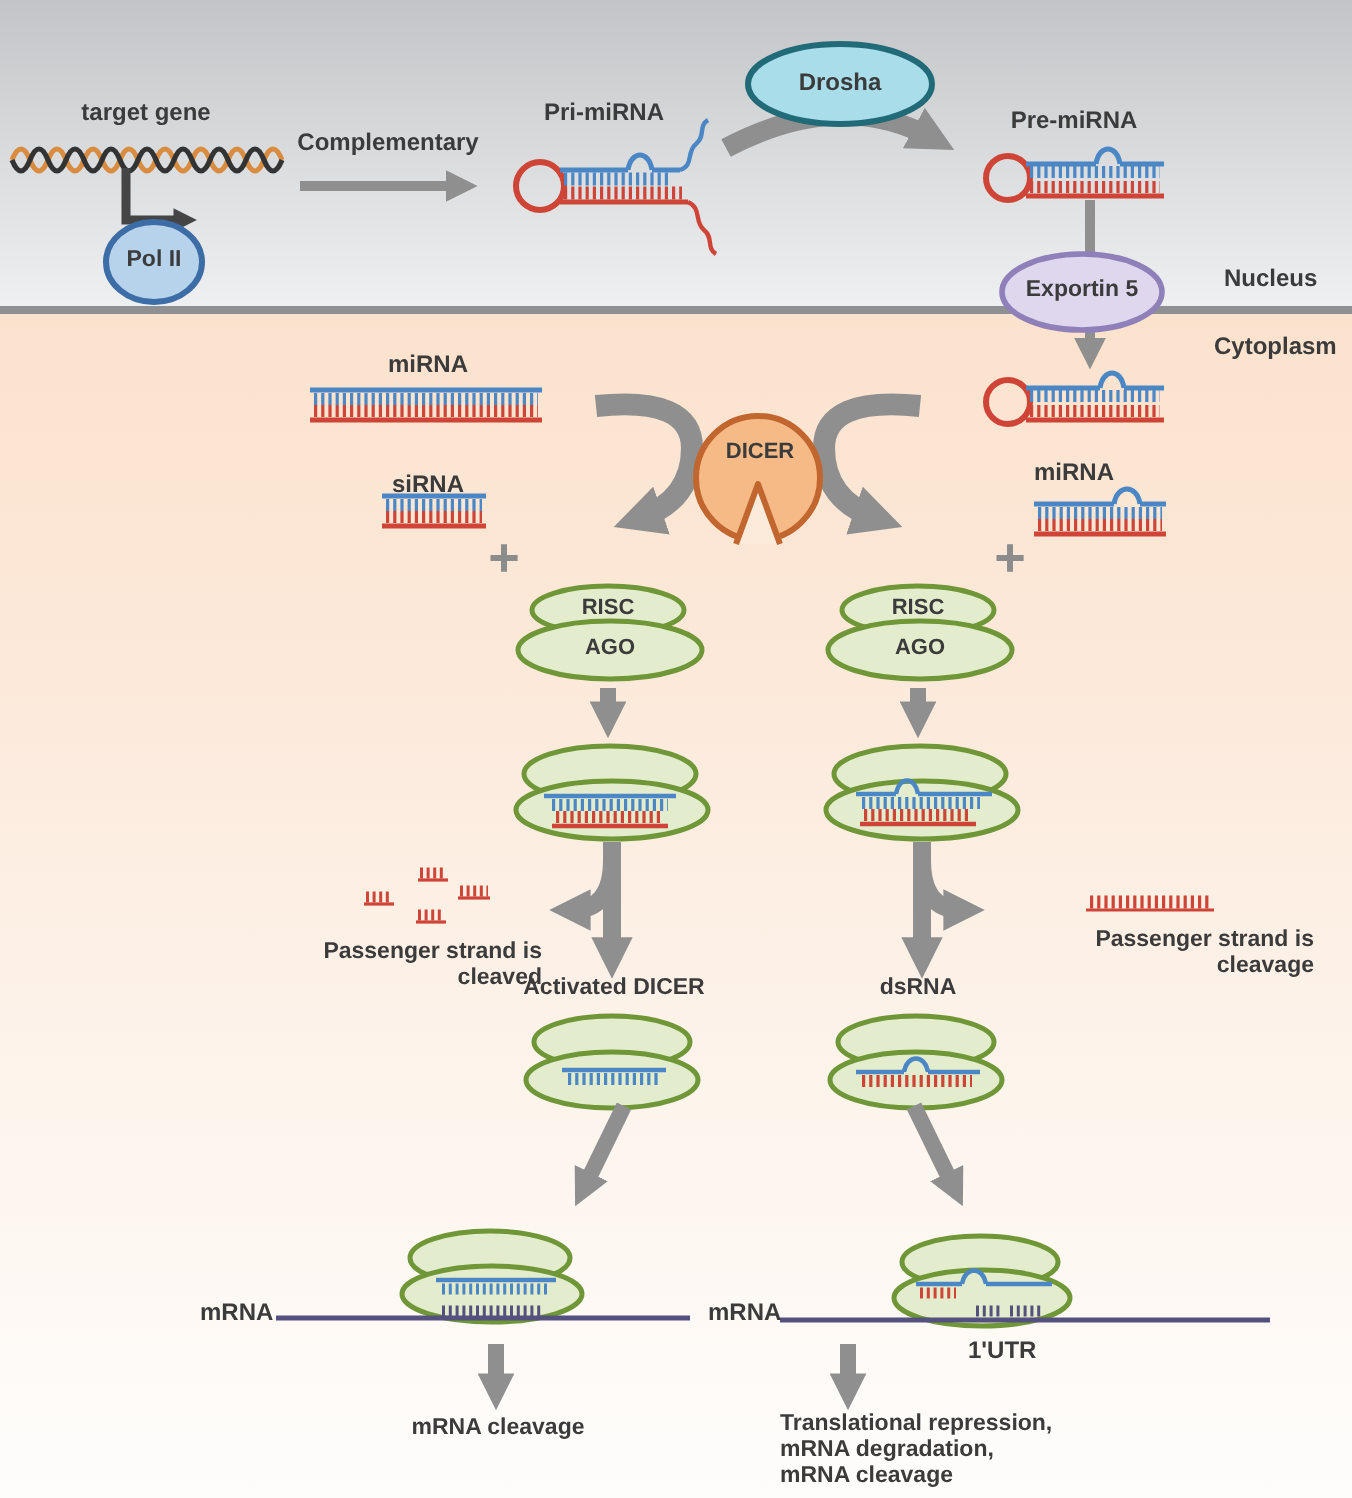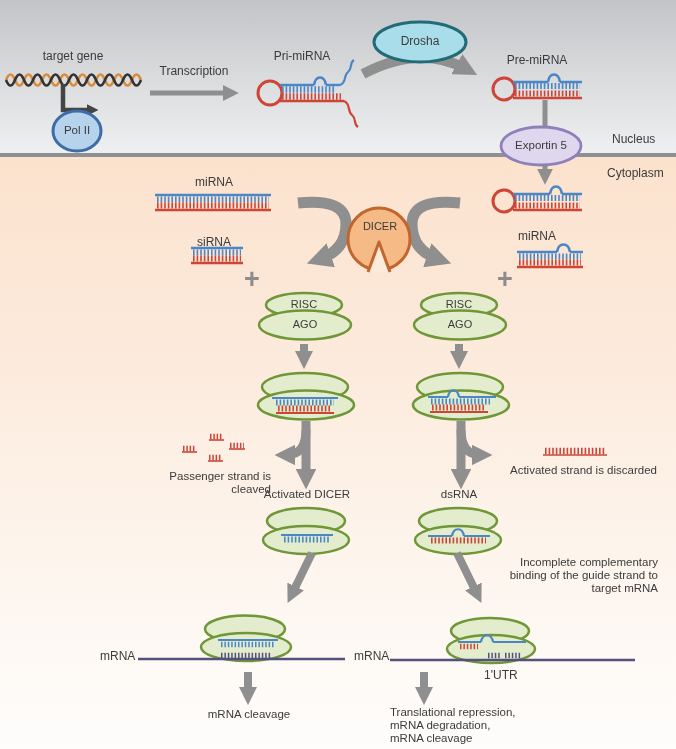--- a/index.html
+++ b/index.html
@@ -3,21 +3,21 @@
 <meta charset="utf-8">
 <style>
   html,body{margin:0;padding:0;background:#fff;}
   #stage{position:relative;width:676px;height:749px;overflow:hidden;
          font-family:"Liberation Sans",sans-serif;color:#3b3b3b;}
   .bg{position:absolute;left:0;width:676px;}
   #nucleus-bg{top:0;height:155px;background:linear-gradient(180deg,#c3c4c7 0%,#d8d9db 45%,#eff0f2 100%);}
   #cytoplasm-bg{top:155px;height:594px;background:linear-gradient(180deg,#fbe2cd 0%,#fce9da 30%,#fdf3ea 62%,#fefdfc 100%);}
   #membrane{position:absolute;left:0;top:153px;width:676px;height:4px;background:#8f9092;}
   svg.layer{position:absolute;left:0;top:0;}
-  .lbl{position:absolute;font-size:11.5px;line-height:13px;white-space:nowrap;}
+  .lbl{position:absolute;font-size:11.5px;line-height:13px;white-space:nowrap;font-weight:bold;}
   .ctr{transform:translateX(-50%);text-align:center;}
   .wrap{white-space:normal;text-align:right;}
   .f12{font-size:12px;}
   .f11{font-size:11px;}
   .plus{position:absolute;transform:translateX(-50%);font-weight:bold;font-size:27px;line-height:27px;color:#8c8c8c;}
 </style>
 </head>
 <body>
 
 <div id="stage">
@@ -211,21 +211,21 @@
       <path d="M488,655.5 H500 M505,655.5 H522" stroke="#55517e" stroke-width="5.5" stroke-dasharray="1.5 1.9" fill="none"></path>
       <path d="M390,660 H635" stroke="#55517e" stroke-width="2.6" fill="none"></path>
     </g>
 
     <path d="M248,672 V695" fill="none" stroke="#8f8f8f" stroke-width="8" marker-end="url(#aht)"></path>
     <path d="M424,672 V695" fill="none" stroke="#8f8f8f" stroke-width="8" marker-end="url(#aht)"></path>
   </svg>
 
   <div class="lbl ctr f12" style="left:73px;top:50px">target gene</div>
   <div class="lbl ctr" style="left:77px;top:124px">Pol II</div>
-  <div class="lbl ctr f12" style="left:194px;top:65px">Transcription</div>
+  <div class="lbl ctr f12" style="left:194px;top:65px">Complementary</div>
   <div class="lbl ctr f12" style="left:302px;top:50px">Pri-miRNA</div>
   <div class="lbl ctr f12" style="left:420px;top:35px">Drosha</div>
   <div class="lbl ctr f12" style="left:537px;top:54px">Pre-miRNA</div>
   <div class="lbl ctr" style="left:541px;top:139px">Exportin 5</div>
   <div class="lbl f12" style="left:612px;top:133px">Nucleus</div>
   <div class="lbl f12" style="left:607px;top:167px">Cytoplasm</div>
 
   <div class="lbl ctr f12" style="left:214px;top:176px">miRNA</div>
   <div class="lbl ctr f12" style="left:214px;top:236px">siRNA</div>
   <div class="lbl ctr f11" style="left:380px;top:220px">DICER</div>
@@ -233,26 +233,25 @@
 
   <div class="plus" style="left:252px;top:266px">+</div>
   <div class="plus" style="left:505px;top:266px">+</div>
 
   <div class="lbl ctr f11" style="left:304px;top:298px">RISC</div>
   <div class="lbl ctr f11" style="left:305px;top:318px">AGO</div>
   <div class="lbl ctr f11" style="left:459px;top:298px">RISC</div>
   <div class="lbl ctr f11" style="left:460px;top:318px">AGO</div>
 
   <div class="lbl ctr wrap" style="left:205px;top:470px;width:132px">Passenger strand is cleaved</div>
-  <div class="lbl ctr wrap" style="left:577px;top:464px;width:160px">Activated strand is discarded</div>
+  <div class="lbl ctr wrap" style="left:577px;top:464px;width:160px">Passenger strand is cleavage</div>
 
   <div class="lbl ctr" style="left:307px;top:488px">Activated DICER</div>
   <div class="lbl ctr" style="left:459px;top:488px">dsRNA</div>
 
-  <div class="lbl ctr wrap" style="left:572px;top:556px;width:172px">Incomplete complementary binding of the guide strand to target mRNA</div>
 
   <div class="lbl f12" style="left:100px;top:650px">mRNA</div>
   <div class="lbl f12" style="left:354px;top:650px">mRNA</div>
   <div class="lbl f12" style="left:484px;top:669px">1'UTR</div>
 
   <div class="lbl ctr" style="left:249px;top:708px">mRNA cleavage</div>
   <div class="lbl" style="left:390px;top:706px">
     <div>Translational repression,</div>
     <div>mRNA degradation,</div>
     <div>mRNA cleavage</div>

